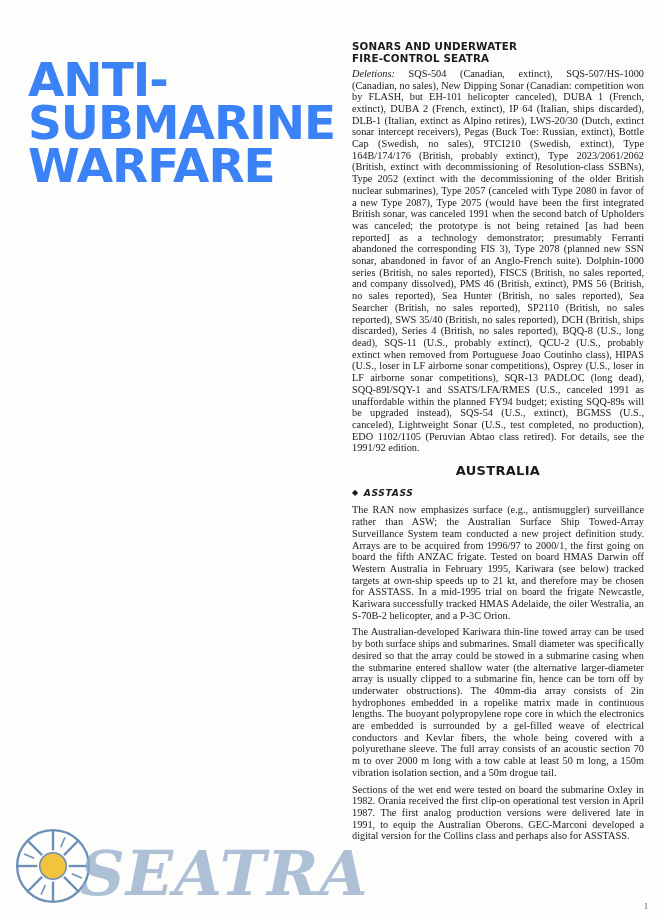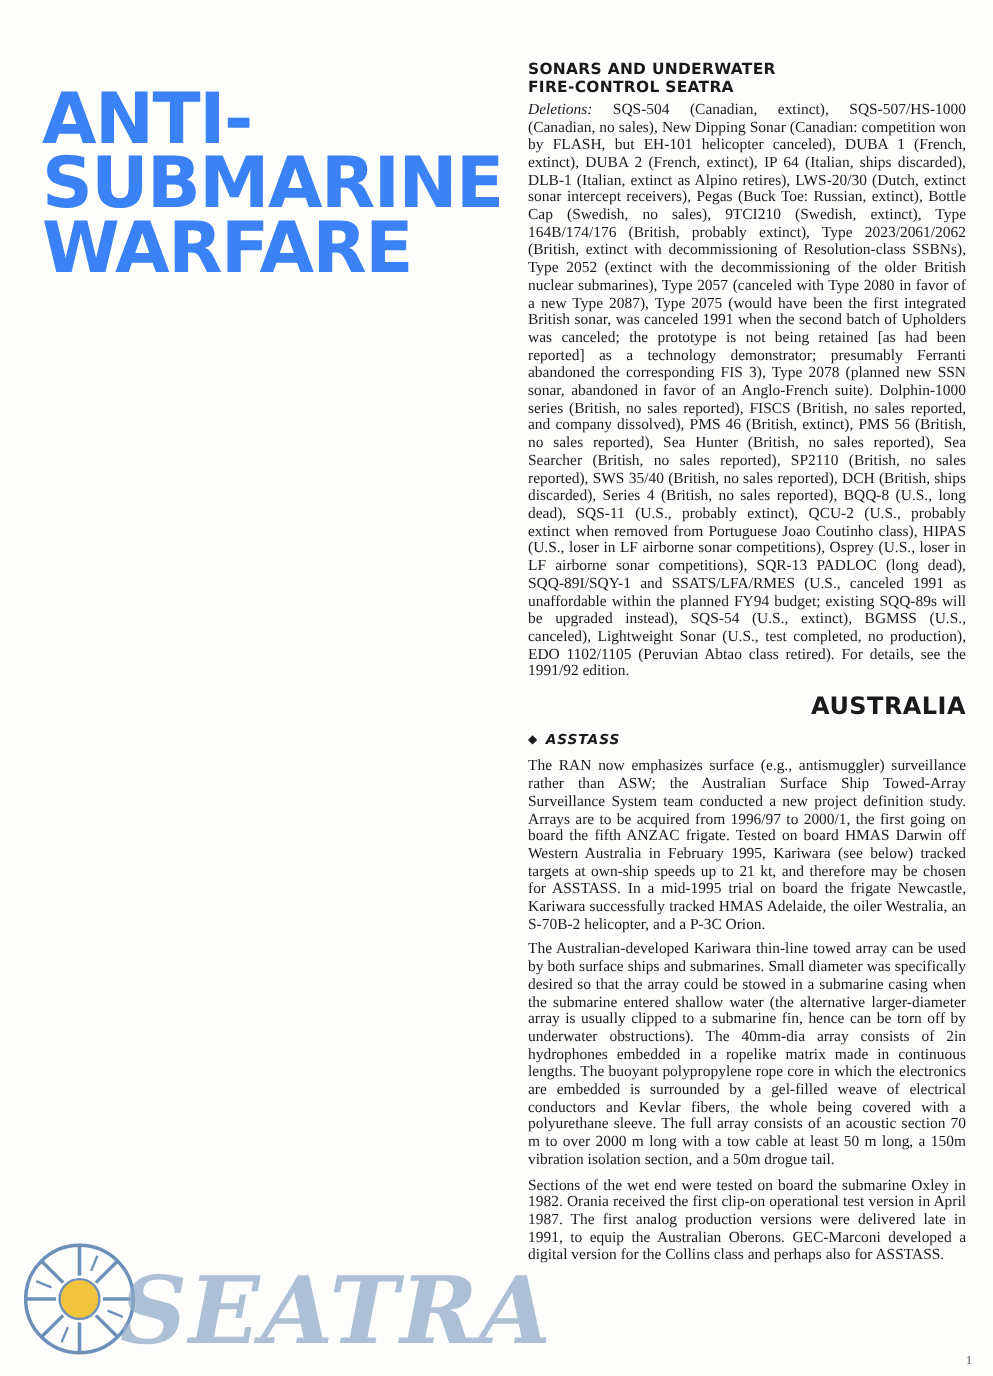--- a/index.html
+++ b/index.html
@@ -102,24 +102,24 @@
 
   .body-p {
     margin: 0 0 0 0;
     text-indent: 0;
   }
   .body-p + .body-p { margin-top: 5px; }
 
   .country-head {
     font-family: "DejaVu Sans", sans-serif;
     font-weight: bold;
-    font-size: 16px;
+    font-size: 13px;
     letter-spacing: 0.3px;
     margin: 11px 0 6px 0;
-    text-align: right;
+    text-align: center;
   }
 
   .entry-head {
     font-family: "DejaVu Sans", sans-serif;
     font-weight: bold;
     font-size: 9.6px;
     letter-spacing: 0.2px;
     margin: 10px 0 6px 0;
     text-align: left;
     font-style: italic;

